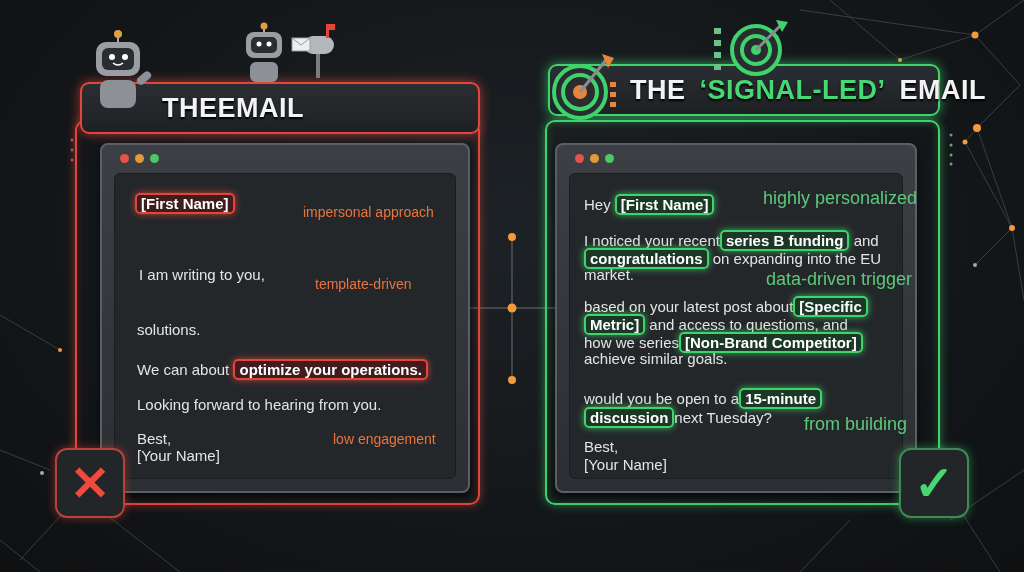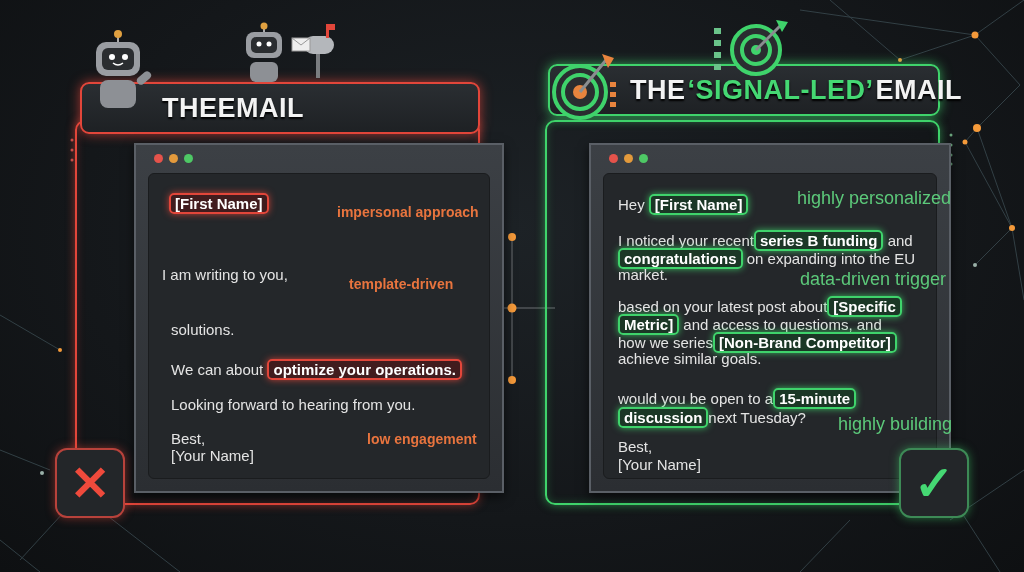--- a/index.html
+++ b/index.html
@@ -12,34 +12,34 @@
   .frame { position: absolute; border-radius: 10px; }
   .frame.red { left: 75px; top: 120px; width: 405px; height: 385px; border: 2px solid #e2463a; box-shadow: 0 0 10px rgba(226,70,58,.55), inset 0 0 8px rgba(226,70,58,.25); }
   .frame.green { left: 545px; top: 120px; width: 395px; height: 385px; border: 2px solid #3fd36b; box-shadow: 0 0 10px rgba(63,211,107,.55), inset 0 0 8px rgba(63,211,107,.25); }
 
   
   .banner { position: absolute; height: 52px; border-radius: 9px; background: linear-gradient(#2a2e32,#1e2124); display: flex; align-items: center; font-weight: 700; font-size: 27px; letter-spacing: .5px; white-space: nowrap; }
   .banner.red { left: 80px; top: 82px; width: 400px; border: 2px solid #e2463a; box-shadow: 0 0 12px rgba(226,70,58,.7); padding-left: 80px; }
   .banner.green { left: 548px; top: 64px; width: 392px; border: 2px solid #3fd36b; box-shadow: 0 0 12px rgba(63,211,107,.7); padding-left: 80px; }
   .banner .w { color: #f3f3f3; text-shadow: 0 2px 2px #000; }
   .banner .r { color: #ef4a3c; text-shadow: 0 2px 2px #000; margin: 0 6px; }
-  .banner .g { color: #45d873; text-shadow: 0 2px 2px #000; margin: 0 2px; }
-
-  
-  .win { position: absolute; border-radius: 0; background: linear-gradient(#3c4045,#2b2e32); border: 2px solid #5a5f66; box-shadow: 0 4px 10px rgba(0,0,0,.6); margin-left: 34px; }
+  .banner .g { color: #45d873; text-shadow: 0 2px 2px #000; margin: 0 14px; }
+
+  
+  .win { position: absolute; border-radius: 8px; background: linear-gradient(#3c4045,#2b2e32); border: 2px solid #5a5f66; box-shadow: 0 4px 10px rgba(0,0,0,.6); }
   .win.left { left: 100px; top: 143px; width: 370px; height: 350px; }
   .win.right { left: 555px; top: 143px; width: 362px; height: 350px; }
   .dots { position: absolute; left: 18px; top: 9px; display: flex; gap: 6px; }
   .dot { width: 9px; height: 9px; border-radius: 50%; }
   .inner { position: absolute; left: 12px; top: 28px; right: 12px; bottom: 12px; background: #24272a; border-radius: 6px; border: 1px solid #1a1c1e; }
 
   .line { position: absolute; font-size: 15px; color: #e4e4e4; white-space: nowrap; line-height: 18px; }
   .hl-r { display: inline-block; font-weight: 700; color: #fff; border: 2px solid #e2463a; border-radius: 5px; padding: 0 4px; background: rgba(90,20,20,.55); box-shadow: 0 0 7px rgba(226,70,58,.8); line-height: 17px; }
   .hl-g { display: inline-block; font-weight: 700; color: #fff; border: 2px solid #3fd36b; border-radius: 5px; padding: 0 4px; background: rgba(20,70,35,.55); box-shadow: 0 0 7px rgba(63,211,107,.8); line-height: 17px; }
-  .note-r { position: absolute; font-size: 14px; color: #e8743e; white-space: nowrap; font-weight: bold; }
+  .note-r { position: absolute; font-size: 14px; color: #e8743e; white-space: nowrap; }
   .note-g { position: absolute; font-size: 18px; color: #5cc97a; white-space: nowrap; }
 
   
   .badge { position: absolute; width: 70px; height: 70px; border-radius: 12px; background: #232629; display: flex; align-items: center; justify-content: center; font-size: 48px; font-weight: 700; }
   .badge.x { left: 55px; top: 448px; border: 2px solid #b8423b; box-shadow: 0 0 10px rgba(226,70,58,.5); color: #ef4a3c; }
   .badge.check { left: 899px; top: 448px; border: 2px solid #3d8a56; box-shadow: 0 0 10px rgba(63,211,107,.5); color: #45d873; }
   .icon-abs { position: absolute; }
 </style>
 </head>
 <body>
@@ -140,21 +140,21 @@
 </svg>
 
 <div class="win left">
   <div class="dots">
     <span class="dot" style="background:#e5534b"></span>
     <span class="dot" style="background:#e39a3c"></span>
     <span class="dot" style="background:#4ec865"></span>
   </div>
   <div class="inner">
     <div class="line" style="left:20px;top:19px"><span class="hl-r">[First Name]</span></div>
-    <div class="line" style="left:13px;top:92px">I am writing to you,</div>
+    <div class="line" style="left:24px;top:92px">I am writing to you,</div>
     <div class="line" style="left:22px;top:147px">solutions.</div>
     <div class="line" style="left:22px;top:185px">
       <span>We can about</span>
       <span class="hl-r">optimize your operations.</span>
     </div>
     <div class="line" style="left:22px;top:222px">Looking forward to hearing from you.</div>
     <div class="line" style="left:22px;top:256px">Best,</div>
     <div class="line" style="left:22px;top:273px">[Your Name]</div>
 
     <div class="note-r" style="left:188px;top:30px">impersonal approach</div>
@@ -235,17 +235,17 @@
       <span>would you be open to a</span><span class="hl-g">15-minute</span>
     </div>
     <div class="line" style="left:14px;top:233px">
       <span class="hl-g">discussion</span><span>next Tuesday?</span>
     </div>
     <div class="line" style="left:14px;top:264px">Best,</div>
     <div class="line" style="left:14px;top:282px">[Your Name]</div>
 
     <div class="note-g" style="left:193px;top:14px">highly personalized</div>
     <div class="note-g" style="left:196px;top:95px">data-driven trigger</div>
-    <div class="note-g" style="left:234px;top:240px">highly building</div>
+    <div class="note-g" style="left:234px;top:240px">from building</div>
   </div>
 </div>
 
 <div class="badge check">✓</div>
 
 </body></html>

